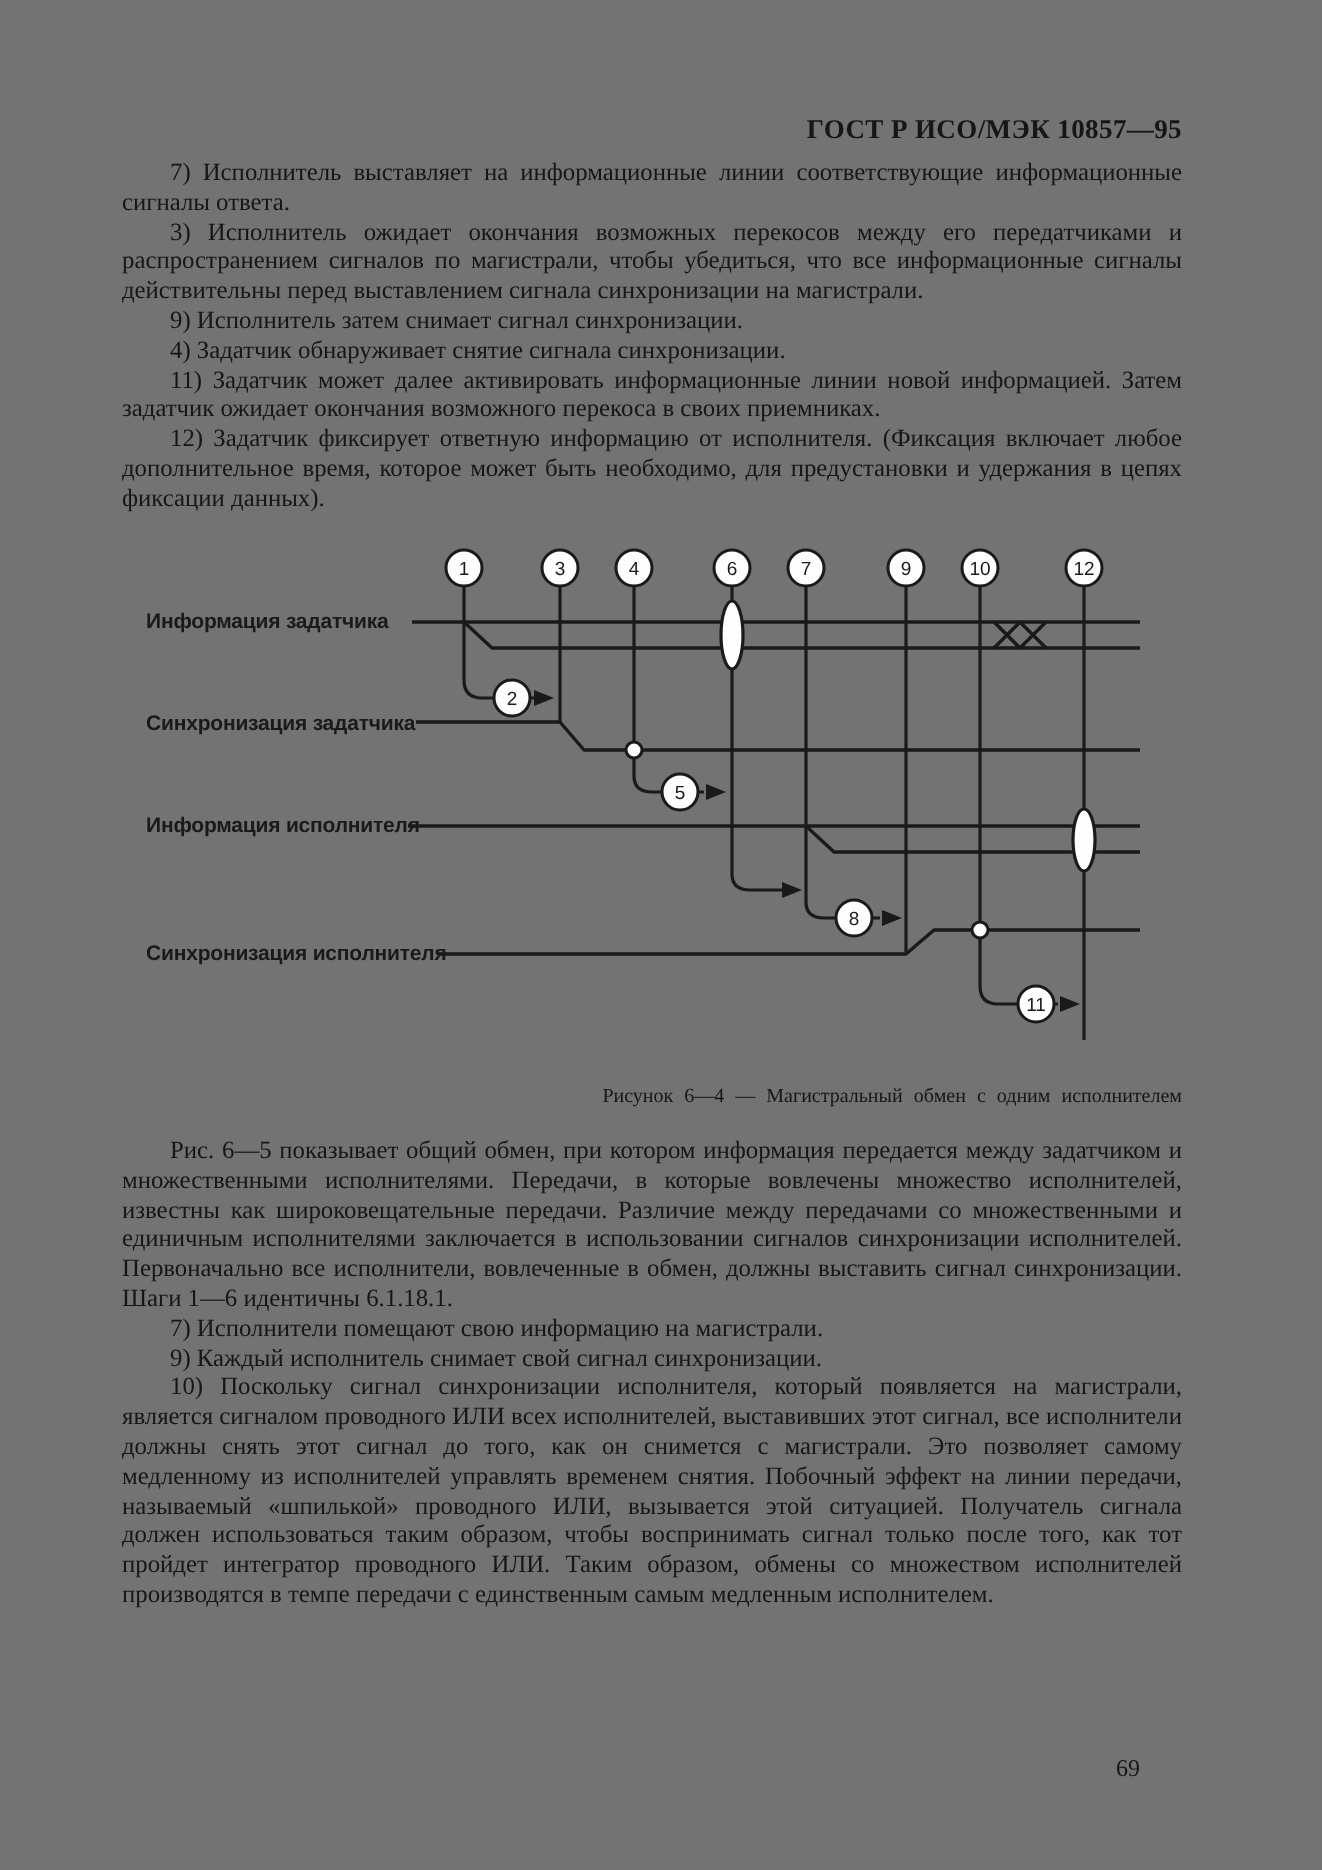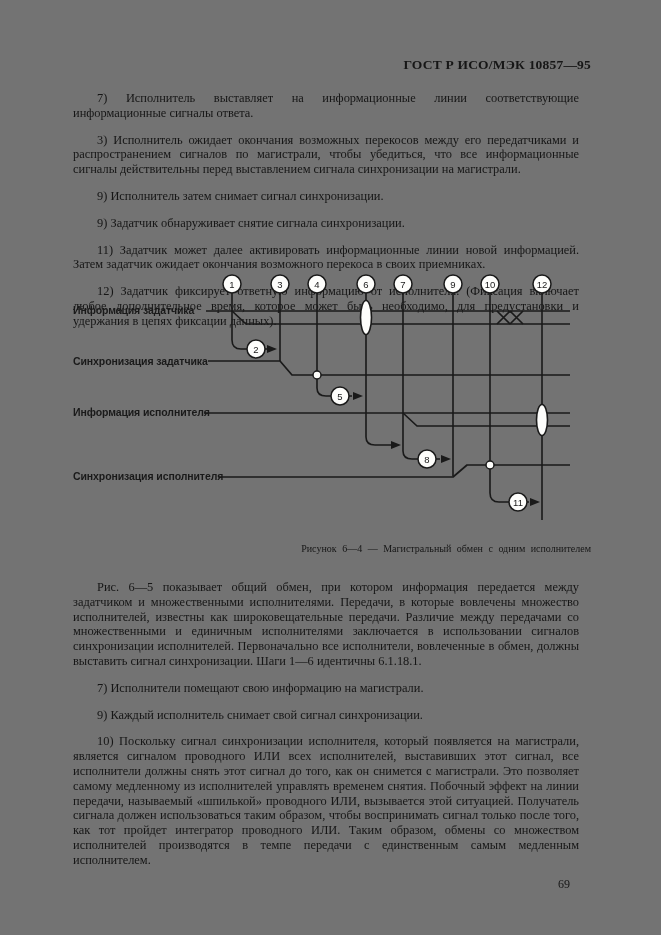--- a/index.html
+++ b/index.html
@@ -15,21 +15,21 @@
   .header {
     position:absolute; top:57px; left:61px; width:530px;
     text-align:right; font-weight:bold; font-size:13.5px;
     letter-spacing:0.2px;
   }
   .textblock {
     position:absolute; left:61px; width:530px;
     font-size:12.4px; line-height:14.8px;
     text-align:justify;
   }
-  .textblock p { margin:12px; text-indent:24px; }
+  .textblock p { margin:0; text-indent:24px; }
   .block1 { top:79px; }
   .block2 { top:568px; }
   .heading-num { font-weight:normal; }
   .heading-title { font-weight:bold; }
   .figure-caption {
     position:absolute; top:543px; left:61px; width:530px;
     text-align:right; font-size:10px; word-spacing:3px;
   }
   .pagenum {
     position:absolute; top:844px; right:91px;
@@ -57,21 +57,21 @@
 <body>
 
 <div class="page">
 
   <div class="header">ГОСТ Р ИСО/МЭК 10857—95</div>
 
   <div class="textblock block1">
     <p>7) Исполнитель выставляет на информационные линии соответствующие информационные сигналы ответа.</p>
     <p>3) Исполнитель ожидает окончания возможных перекосов между его передатчиками и распространением сигналов по магистрали, чтобы убедиться, что все информационные сигналы действительны перед выставлением сигнала синхронизации на магистрали.</p>
     <p>9) Исполнитель затем снимает сигнал синхронизации.</p>
-    <p>9) Задатчик обнаруживает снятие сигнала синхронизации.</p>
+    <p>4) Задатчик обнаруживает снятие сигнала синхронизации.</p>
     <p>11) Задатчик может далее активировать информационные линии новой информацией. Затем задатчик ожидает окончания возможного перекоса в своих приемниках.</p>
     <p>12) Задатчик фиксирует ответную информацию от исполнителя. (Фиксация включает любое дополнительное время, которое может быть необходимо, для предустановки и удержания в цепях фиксации данных).</p>
   </div>
 
   <svg class="diagram" width="661" height="270" viewBox="0 268 661 270" xmlns="http://www.w3.org/2000/svg">
 
     <g>
 
       <path class="sig" d="M206 311 H570"></path>
       <path class="sig" d="M232 311 L246 324 H570"></path>

